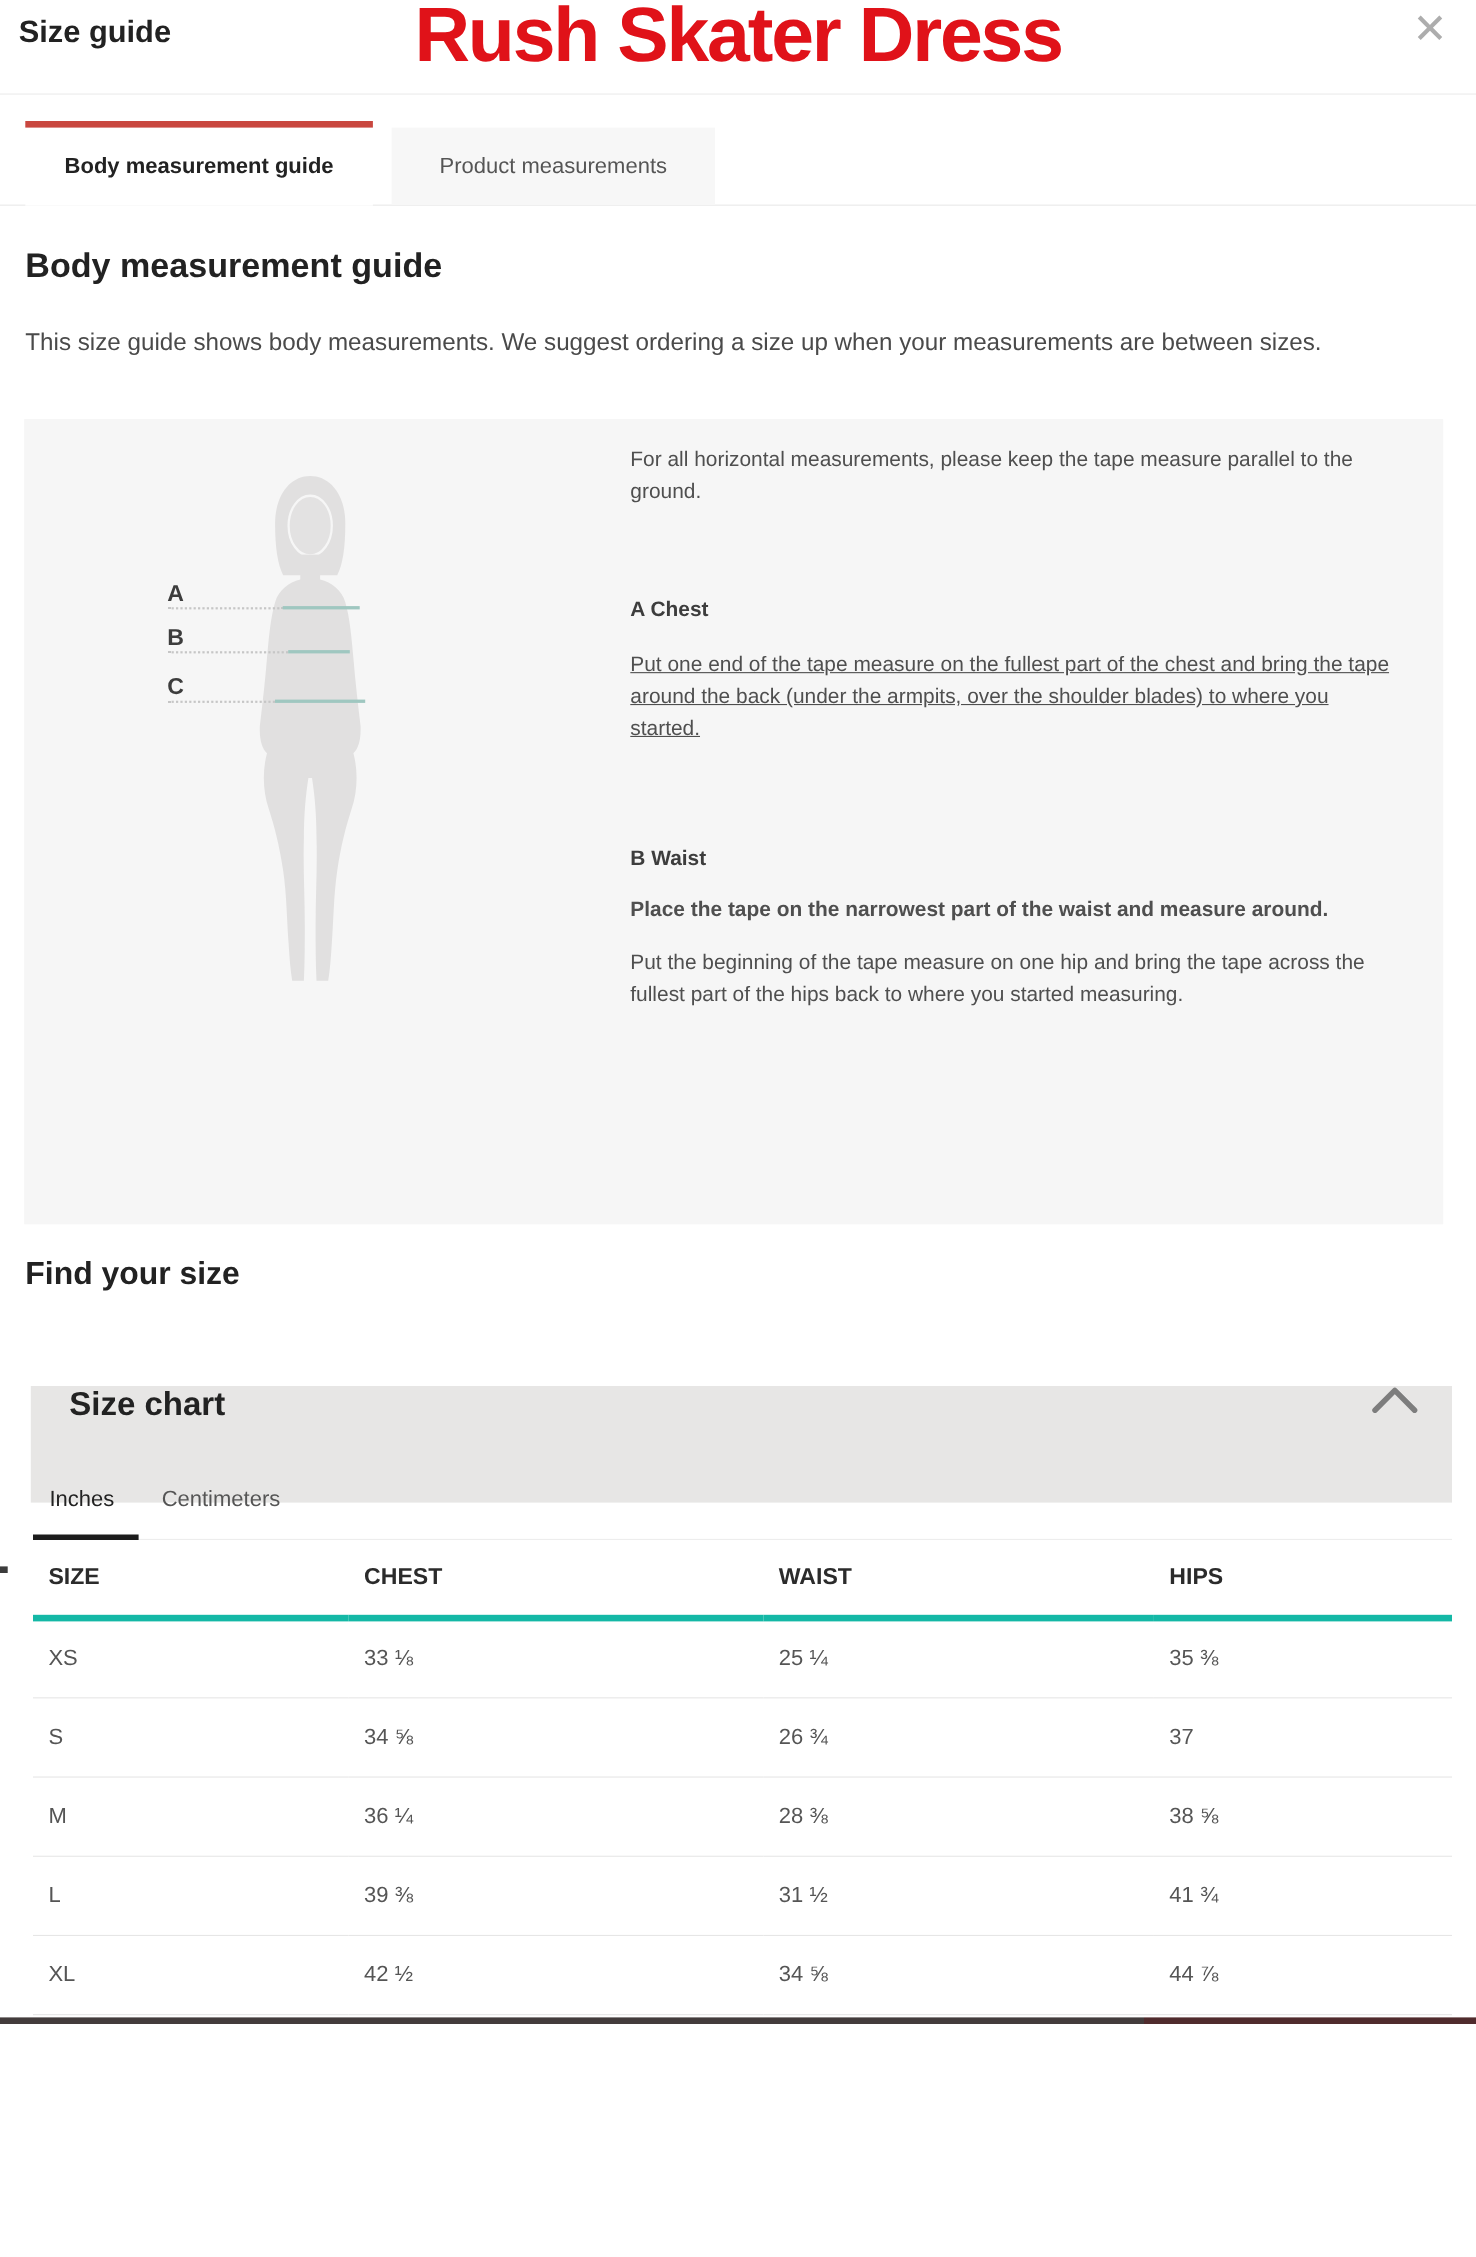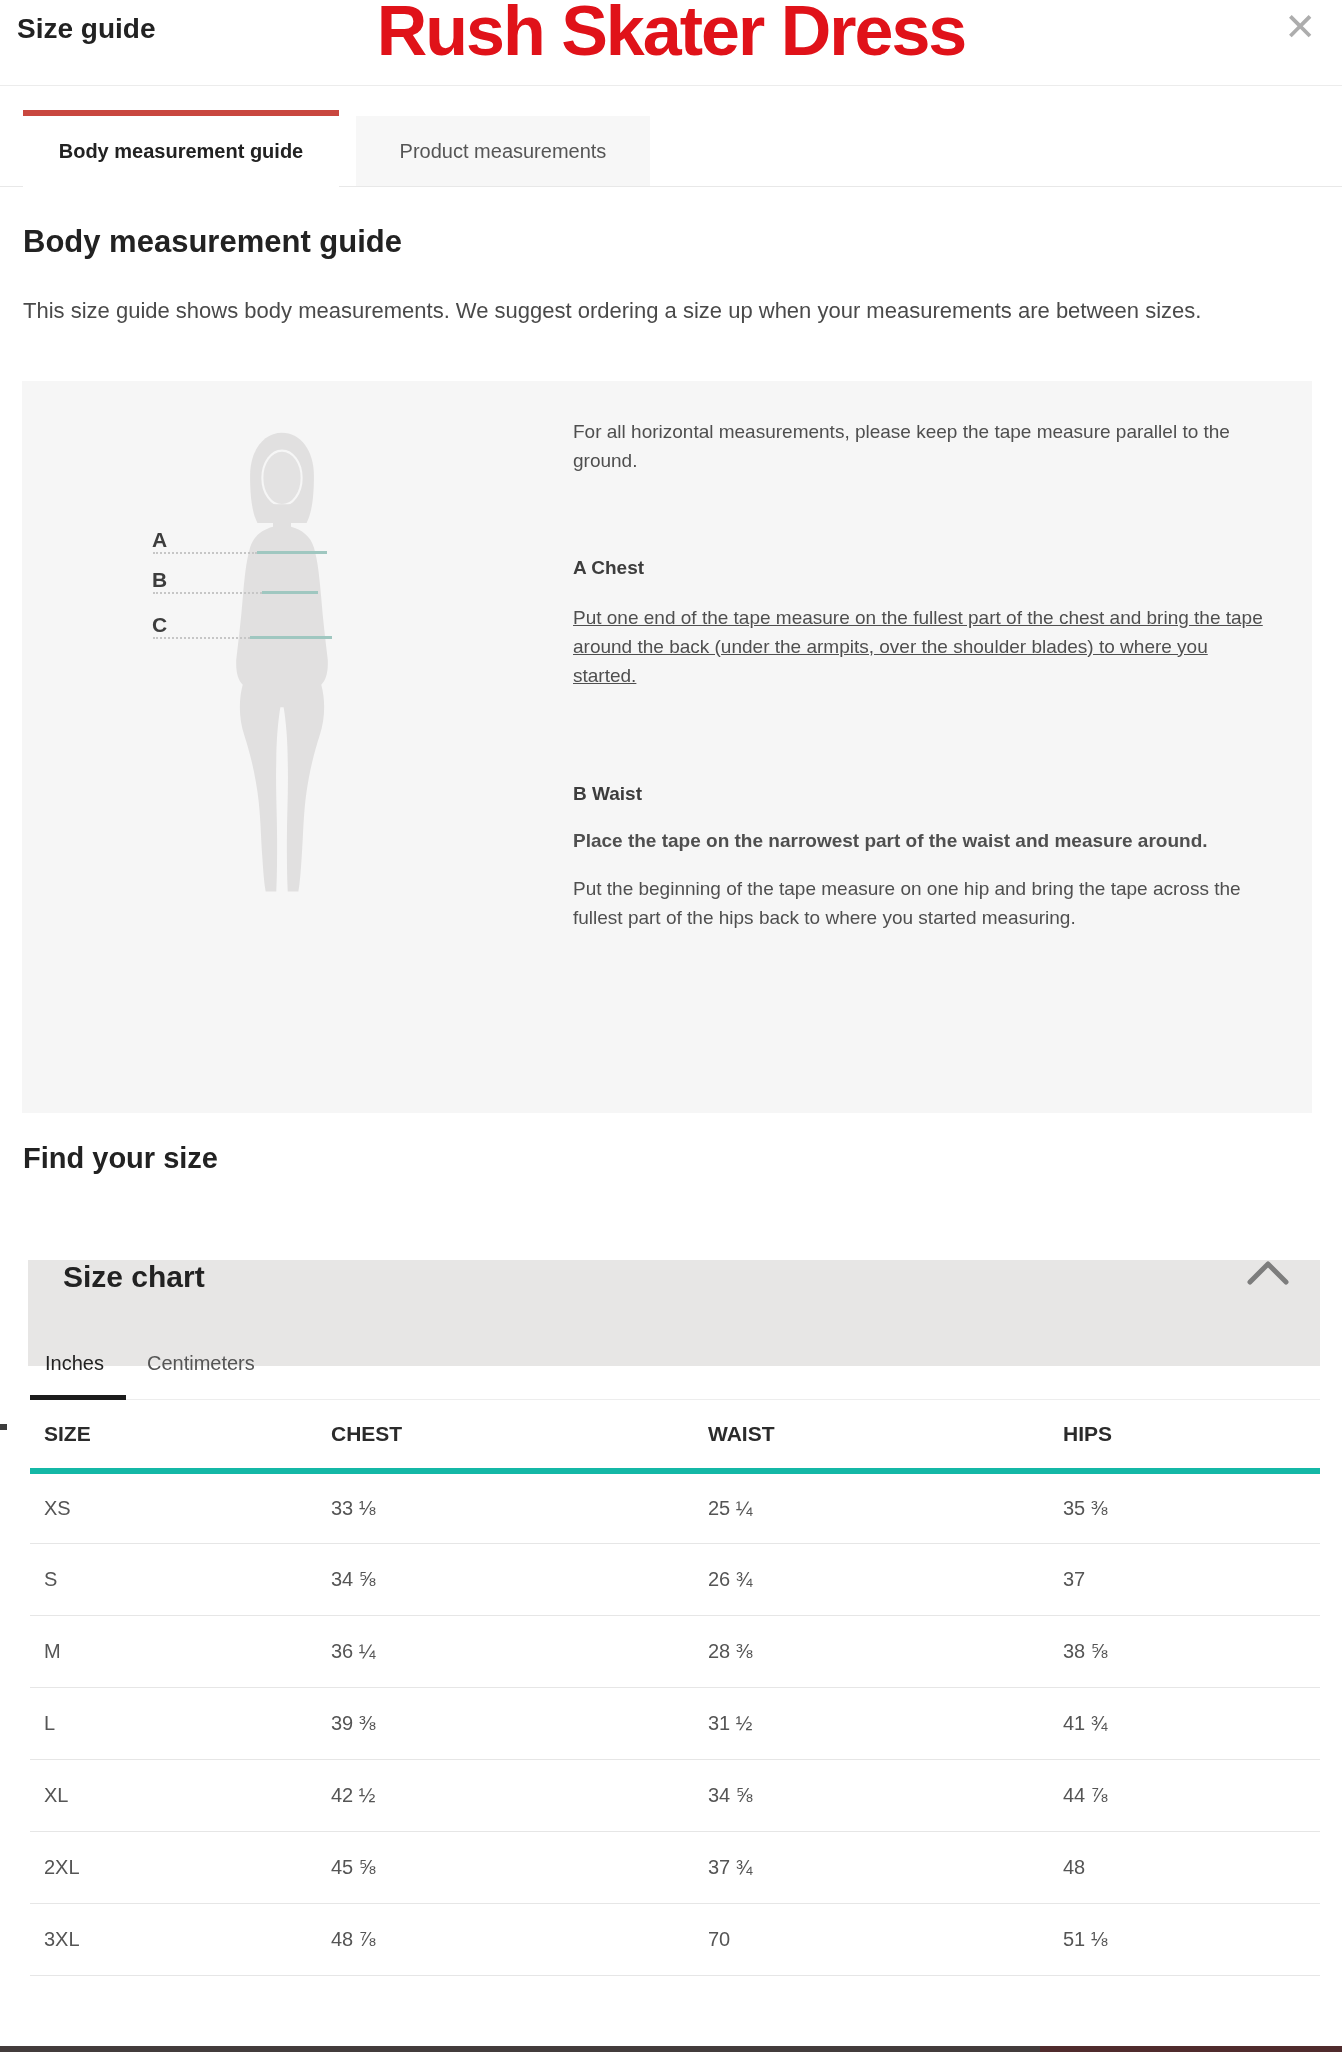--- a/index.html
+++ b/index.html
@@ -1,18 +1,18 @@
 <!DOCTYPE html>
 <html><head>
 <meta charset="utf-8">
 <style>
   * { margin:0; padding:0; box-sizing:border-box; }
   html,body { background:#fff; }
   body { font-family:"Liberation Sans", sans-serif; color:#222; }
-  .screen { position:relative; width:1342px; height:2052px; background:#fff; overflow:hidden; margin:0 auto; }
+  .screen { position:relative; width:1342px; height:1840px; background:#fff; overflow:hidden; margin:0 auto; }
 
   
   .hdr-title { position:absolute; left:17px; top:13px; font-size:28px; font-weight:700; color:#222; }
   .product-title { position:absolute; left:0; right:0; top:-9px; text-align:center;
                    font-size:70px; font-weight:700; letter-spacing:-2px; color:#e01219; white-space:nowrap; }
   .close-btn { position:absolute; right:26px; top:8px; font-size:38px; font-weight:400; color:#adadad;
                cursor:pointer; line-height:1; }
   .hdr-line { position:absolute; left:0; top:85px; width:100%; height:1px; background:#ececec; }
 
   
@@ -32,21 +32,21 @@
   .fig-label { position:absolute; font-size:21px; font-weight:700; color:#3d3d3d; }
   .lbl-a { left:130px; top:147px; } .lbl-b { left:130px; top:187px; } .lbl-c { left:130px; top:232px; }
   .dotline { position:absolute; border-top:2px dotted #c6c6c6; height:0; }
   .dot-a { left:131px; top:171px; width:104px; }
   .dot-b { left:131px; top:211px; width:109px; }
   .dot-c { left:131px; top:256px; width:97px; }
   .tealline { position:absolute; height:3px; background:#9fc7c0; }
   .teal-a { left:235px; top:170px; width:70px; }
   .teal-b { left:240px; top:210px; width:56px; }
   .teal-c { left:228px; top:255px; width:82px; }
-  .panel-text { position:absolute; left:551px; top:36px; width:700px; }
+  .panel-text { position:absolute; left:551px; top:23px; width:700px; }
   .panel-text p { font-size:19px; line-height:29px; color:#4f4f4f; }
   .panel-text h3 { font-size:19px; font-weight:700; color:#3d3d3d; }
   .m-note { margin-bottom:0; }
   .m-h-a { margin-top:82px; } .m-p-a { margin-top:24px;text-decoration:underline; }
   .m-h-b { margin-top:93px; } .m-p-b { margin-top:21px;font-weight:bold; }
   .m-h-c { margin-top:88px; } .m-p-c { margin-top:19px; }
 
   
   .find-h2 { position:absolute; left:23px; top:1142px; font-size:29px; font-weight:700; color:#222; }
 

